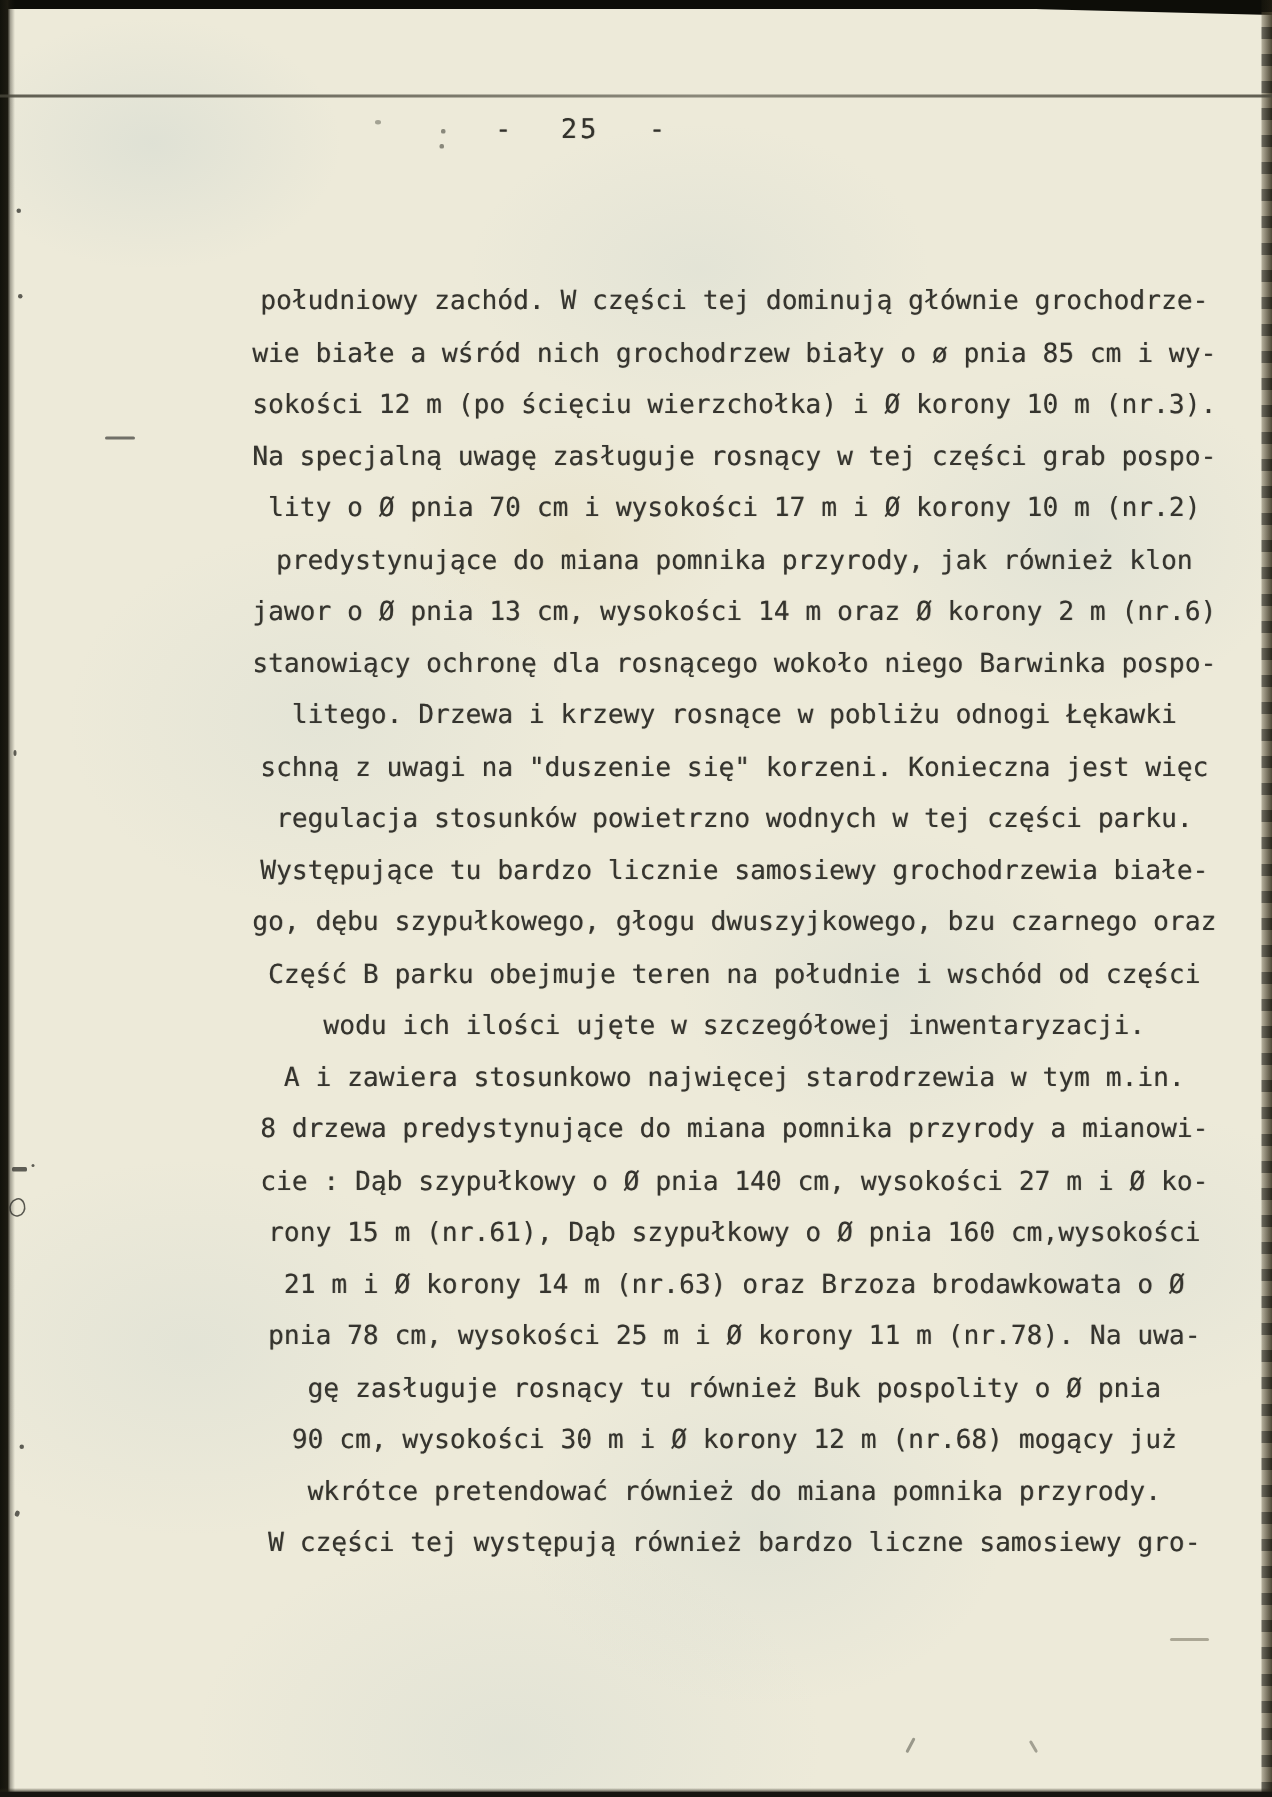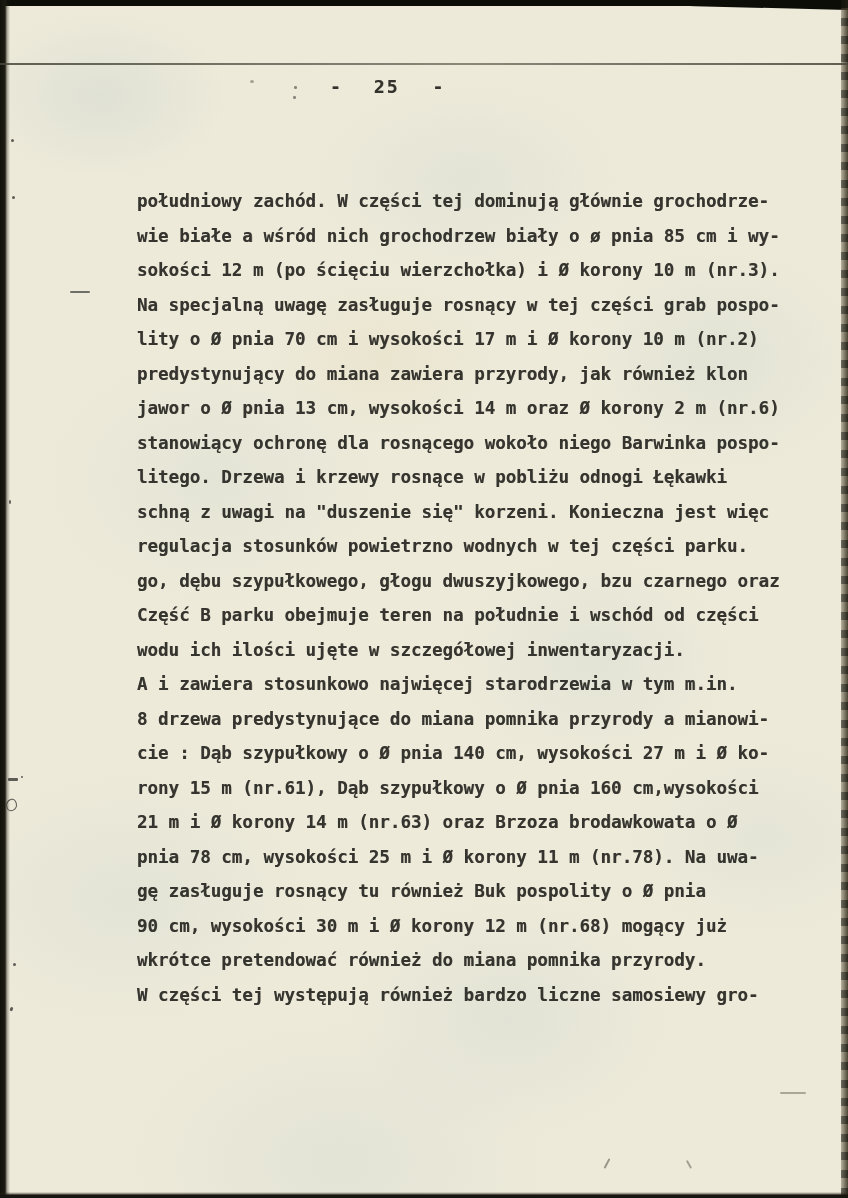--- a/index.html
+++ b/index.html
@@ -20,21 +20,20 @@
       radial-gradient(ellipse 180px 120px at 12% 8%,  rgba(168,190,196,.20), transparent 70%),
       radial-gradient(ellipse 220px 140px at 55% 15%, rgba(168,190,196,.14), transparent 70%),
       radial-gradient(ellipse 200px 160px at 85% 30%, rgba(168,190,196,.16), transparent 70%),
       radial-gradient(ellipse 240px 180px at 25% 40%, rgba(168,190,196,.13), transparent 70%),
       radial-gradient(ellipse 200px 150px at 70% 55%, rgba(168,190,196,.15), transparent 70%),
       radial-gradient(ellipse 260px 180px at 15% 75%, rgba(168,190,196,.14), transparent 70%),
       radial-gradient(ellipse 230px 170px at 60% 85%, rgba(168,190,196,.16), transparent 70%),
       radial-gradient(ellipse 200px 140px at 90% 70%, rgba(168,190,196,.12), transparent 70%),
       radial-gradient(ellipse 300px 200px at 40% 97%, rgba(168,190,196,.15), transparent 70%),
       radial-gradient(ellipse 160px 110px at 45% 30%, rgba(220,205,160,.18), transparent 70%);
-    font-weight: bold;
   }
 
   
   .edge-top {
     position: absolute; top: 0; left: 0; right: 0; height: 6px;
     background: #0d0d08;
   }
   .edge-top-right {
     position: absolute; top: 0; right: 0; width: 170px; height: 10px;
     background: #0d0d08;
@@ -68,21 +67,21 @@
   }
   .page-number .num { margin: 0 33px; letter-spacing: 2px; }
 
   
   .body-text {
     position: absolute; top: 184px; left: 137px; width: 705px;
     font-size: 17.5px; line-height: 34.5px;
     color: #35342e;
     text-shadow: 0.3px 0.3px 0.45px rgba(53,52,46,.5);
   }
-  .tline { white-space: pre; height: 34.5px; }
+  .tline { white-space: pre; height: 34.5px; text-align: center; }
 
   
   .speck { position: absolute; background: rgba(45,45,40,.75); border-radius: 50%; }
   .sp-a { left: 11px;  top: 139px;  width: 3px;  height: 3px; }
   .sp-b { left: 12px;  top: 196px;  width: 3px;  height: 3px; }
   .sp-dash { left: 70px; top: 291px; width: 20px; height: 2px; border-radius: 1px; background: rgba(60,60,55,.7); }
   .sp-c { left: 9px;   top: 500px;  width: 2px;  height: 4px; }
   .sp-d { left: 8px;   top: 778px;  width: 10px; height: 2.5px; border-radius: 1px; }
   .sp-d2{ left: 21px;  top: 776px;  width: 2px;  height: 2px; }
   .sp-e { left: 6px;   top: 799px;  width: 9px;  height: 10px; background: transparent;
@@ -112,26 +111,27 @@
   <div class="hairline"></div>
 
   <div class="page-number"><span>-</span><span class="num">25</span><span>-</span></div>
 
   <div class="body-text">
     <div class="tline">południowy zachód. W części tej dominują głównie grochodrze-</div>
     <div class="tline">wie białe a wśród nich grochodrzew biały o ø pnia 85 cm i wy-</div>
     <div class="tline">sokości 12 m (po ścięciu wierzchołka) i Ø korony 10 m (nr.3).</div>
     <div class="tline">Na specjalną uwagę zasługuje rosnący w tej części grab pospo-</div>
     <div class="tline">lity o Ø pnia 70 cm i wysokości 17 m i Ø korony 10 m (nr.2)</div>
-    <div class="tline">predystynujący do miana zawiera przyrody, jak również klon</div>
+    <div class="tline">predystynujące do miana pomnika przyrody, jak również klon</div>
     <div class="tline">jawor o Ø pnia 13 cm, wysokości 14 m oraz Ø korony 2 m (nr.6)</div>
     <div class="tline">stanowiący ochronę dla rosnącego wokoło niego Barwinka pospo-</div>
     <div class="tline">litego. Drzewa i krzewy rosnące w pobliżu odnogi Łękawki</div>
     <div class="tline">schną z uwagi na "duszenie się" korzeni. Konieczna jest więc</div>
     <div class="tline">regulacja stosunków powietrzno wodnych w tej części parku.</div>
+    <div class="tline">Występujące tu bardzo licznie samosiewy grochodrzewia białe-</div>
     <div class="tline">go, dębu szypułkowego, głogu dwuszyjkowego, bzu czarnego oraz</div>
     <div class="tline">Część B parku obejmuje teren na południe i wschód od części</div>
     <div class="tline">wodu ich ilości ujęte w szczegółowej inwentaryzacji.</div>
     <div class="tline">A i zawiera stosunkowo najwięcej starodrzewia w tym m.in.</div>
     <div class="tline">8 drzewa predystynujące do miana pomnika przyrody a mianowi-</div>
     <div class="tline">cie : Dąb szypułkowy o Ø pnia 140 cm, wysokości 27 m i Ø ko-</div>
     <div class="tline">rony 15 m (nr.61), Dąb szypułkowy o Ø pnia 160 cm,wysokości</div>
     <div class="tline">21 m i Ø korony 14 m (nr.63) oraz Brzoza brodawkowata o Ø</div>
     <div class="tline">pnia 78 cm, wysokości 25 m i Ø korony 11 m (nr.78). Na uwa-</div>
     <div class="tline">gę zasługuje rosnący tu również Buk pospolity o Ø pnia</div>

